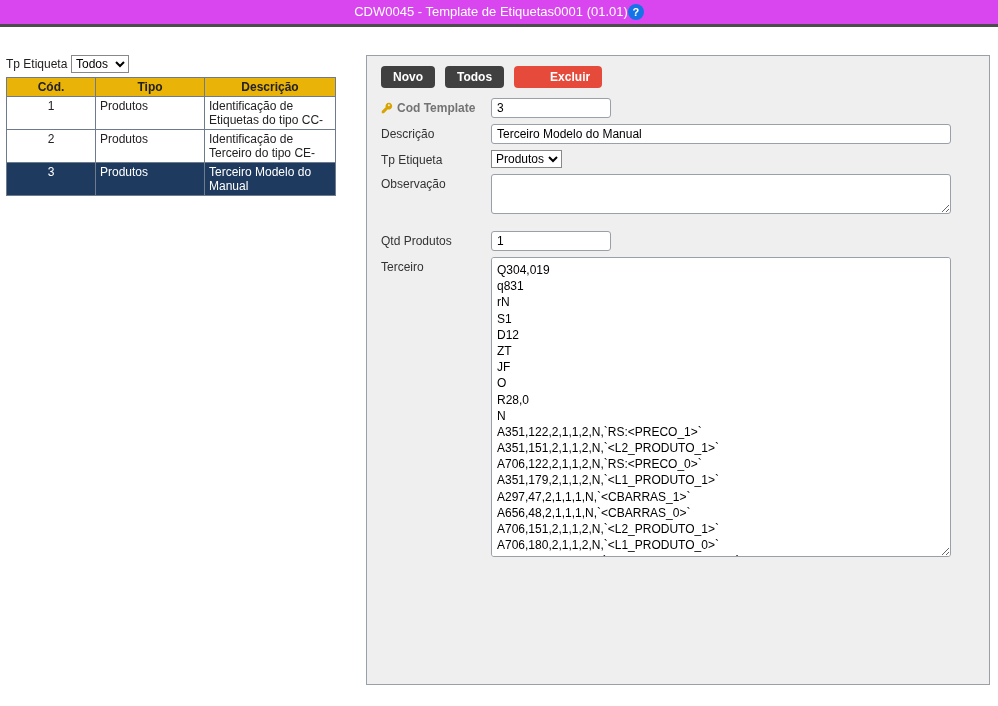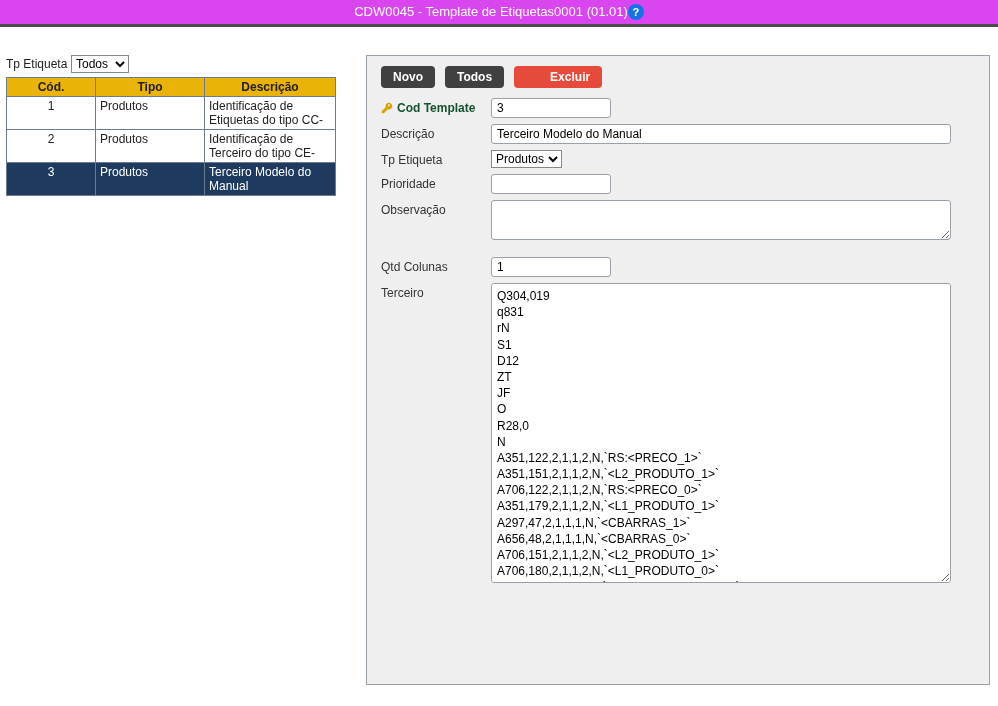--- a/index.html
+++ b/index.html
@@ -18,21 +18,21 @@
   table.grid tr.sel td{background:#1e3a5f;color:#fff;}
   .col-cod{width:80px;text-align:center;}
   .col-tipo{width:100px;}
   .right{flex:1;margin-left:4px;background:#efefef;border:1px solid #9aa0a8;padding:10px 14px 14px;min-height:630px;box-sizing:border-box;}
   .btn-row{display:flex;gap:10px;margin-bottom:10px;}
   .btn{border:none;border-radius:4px;padding:4px 12px;font-size:12px;font-weight:bold;color:#fff;cursor:pointer;}
   .btn-dark{background:#404040;}
   .btn-danger{background:#e64a3b;padding-left:36px;}
   .form-row{display:flex;align-items:flex-start;margin-bottom:6px;}
   .form-row .lbl{width:110px;font-size:12px;color:#333;padding-top:3px;display:flex;align-items:center;gap:4px;}
-  .lbl.key{color:#14532d;font-weight:bold;}
+  .lbl.key{color:#737373;font-weight:bold;}
   .key-icon{width:12px;height:12px;display:inline-block;}
   .form-row .ctrl{flex:1;}
   input[type=text]{font-size:12px;border:1px solid #9aa0a8;border-radius:3px;padding:2px 5px;background:#fff;box-sizing:border-box;}
   .w-sm{width:120px;}
   .w-lg{width:460px;}
   textarea{font-size:12px;border:1px solid #9aa0a8;border-radius:3px;padding:4px 5px;background:#fff;resize:both;font-family:Arial,Helvetica,sans-serif;box-sizing:border-box;}
   .ta-obs{width:460px;height:40px;}
   .ta-tpl{width:460px;height:300px;white-space:pre;overflow:auto;line-height:1.35;}
 </style>
 </head>
@@ -104,32 +104,28 @@
     <div class="form-row">
       <div class="lbl">Descrição</div>
       <div class="ctrl"><input type="text" class="w-lg" value="Terceiro Modelo do Manual" style=""></div>
     </div>
 
     <div class="form-row">
       <div class="lbl">Tp Etiqueta</div>
       <div class="ctrl"><select id="tpet-select"><option>Produtos</option></select></div>
     </div>
 
-    <div class="form-row">
-      <div class="lbl">Prioridade</div>
-      <div class="ctrl"><input type="text" class="w-sm" value="" style=""></div>
-    </div>
 
     <div class="form-row">
       <div class="lbl">Observação</div>
       <div class="ctrl"><textarea class="ta-obs" style=""></textarea></div>
     </div>
 
     <div class="form-row" style="margin-top:14px">
-      <div class="lbl">Qtd Colunas</div>
+      <div class="lbl">Qtd Produtos</div>
       <div class="ctrl"><input type="text" class="w-sm" value="1" style=""></div>
     </div>
 
     <div class="form-row">
       <div class="lbl">Terceiro</div>
       <div class="ctrl"><textarea class="ta-tpl" style="">Q304,019
 q831
 rN
 S1
 D12

